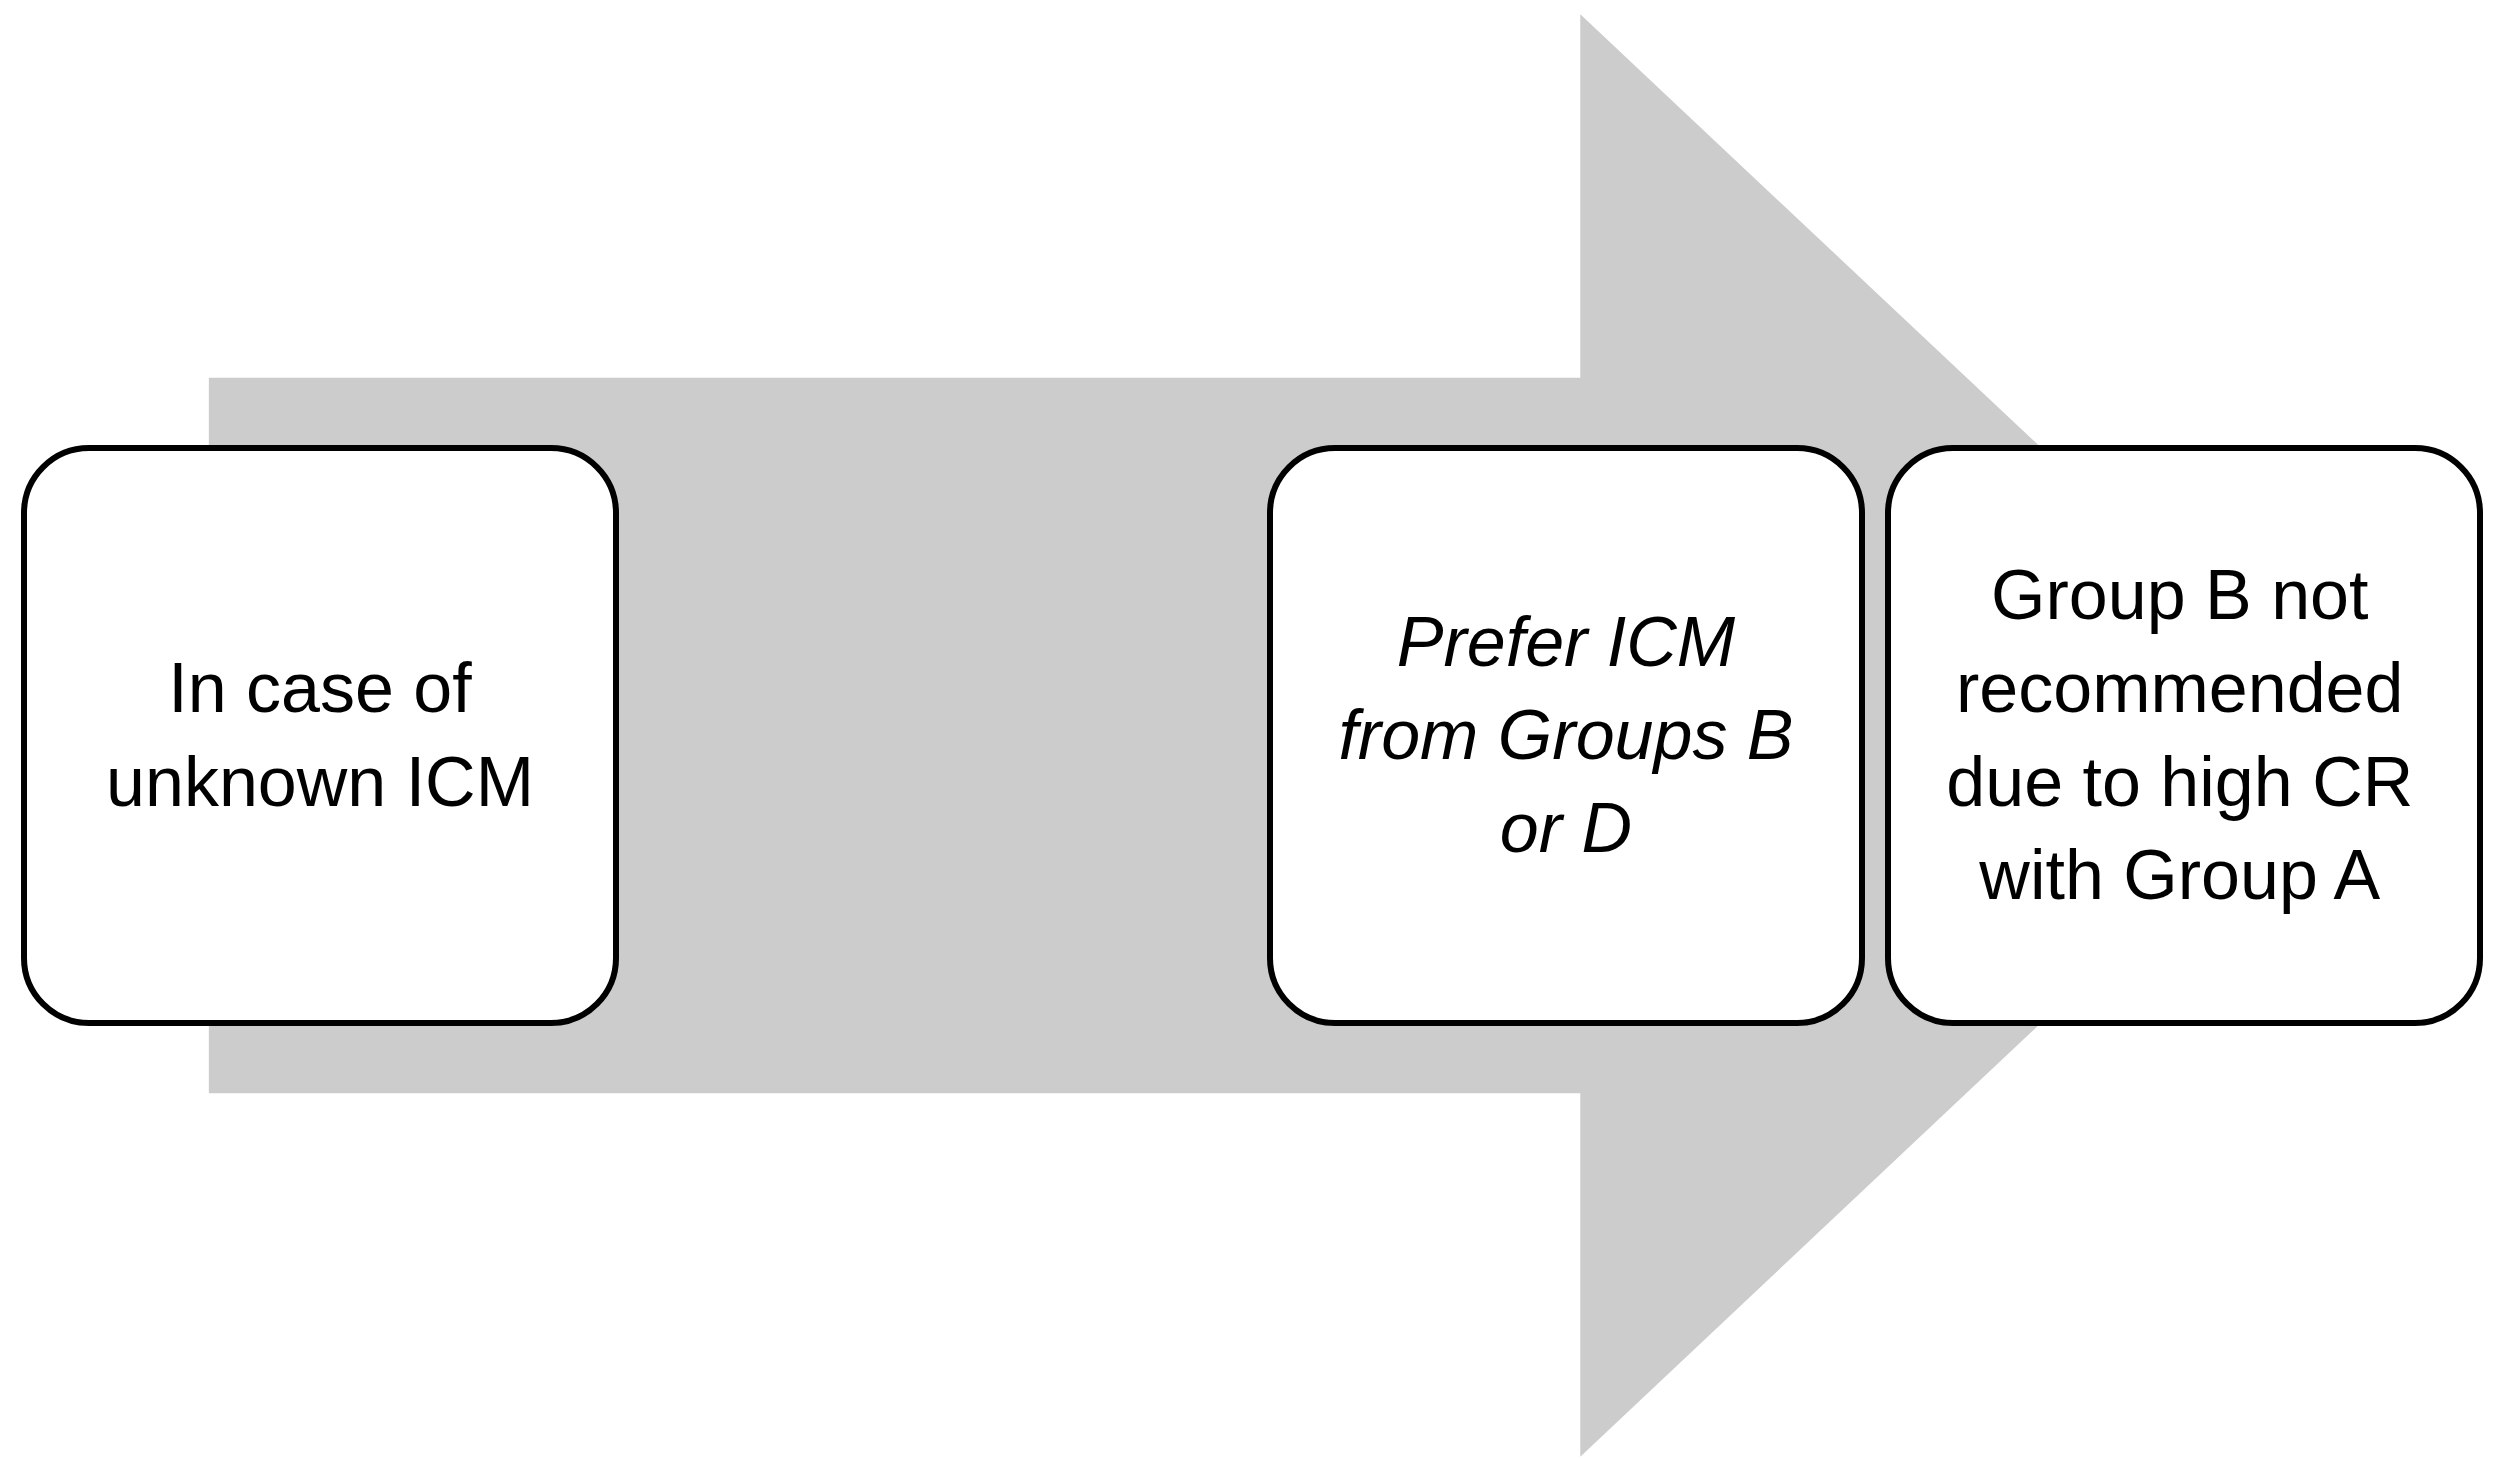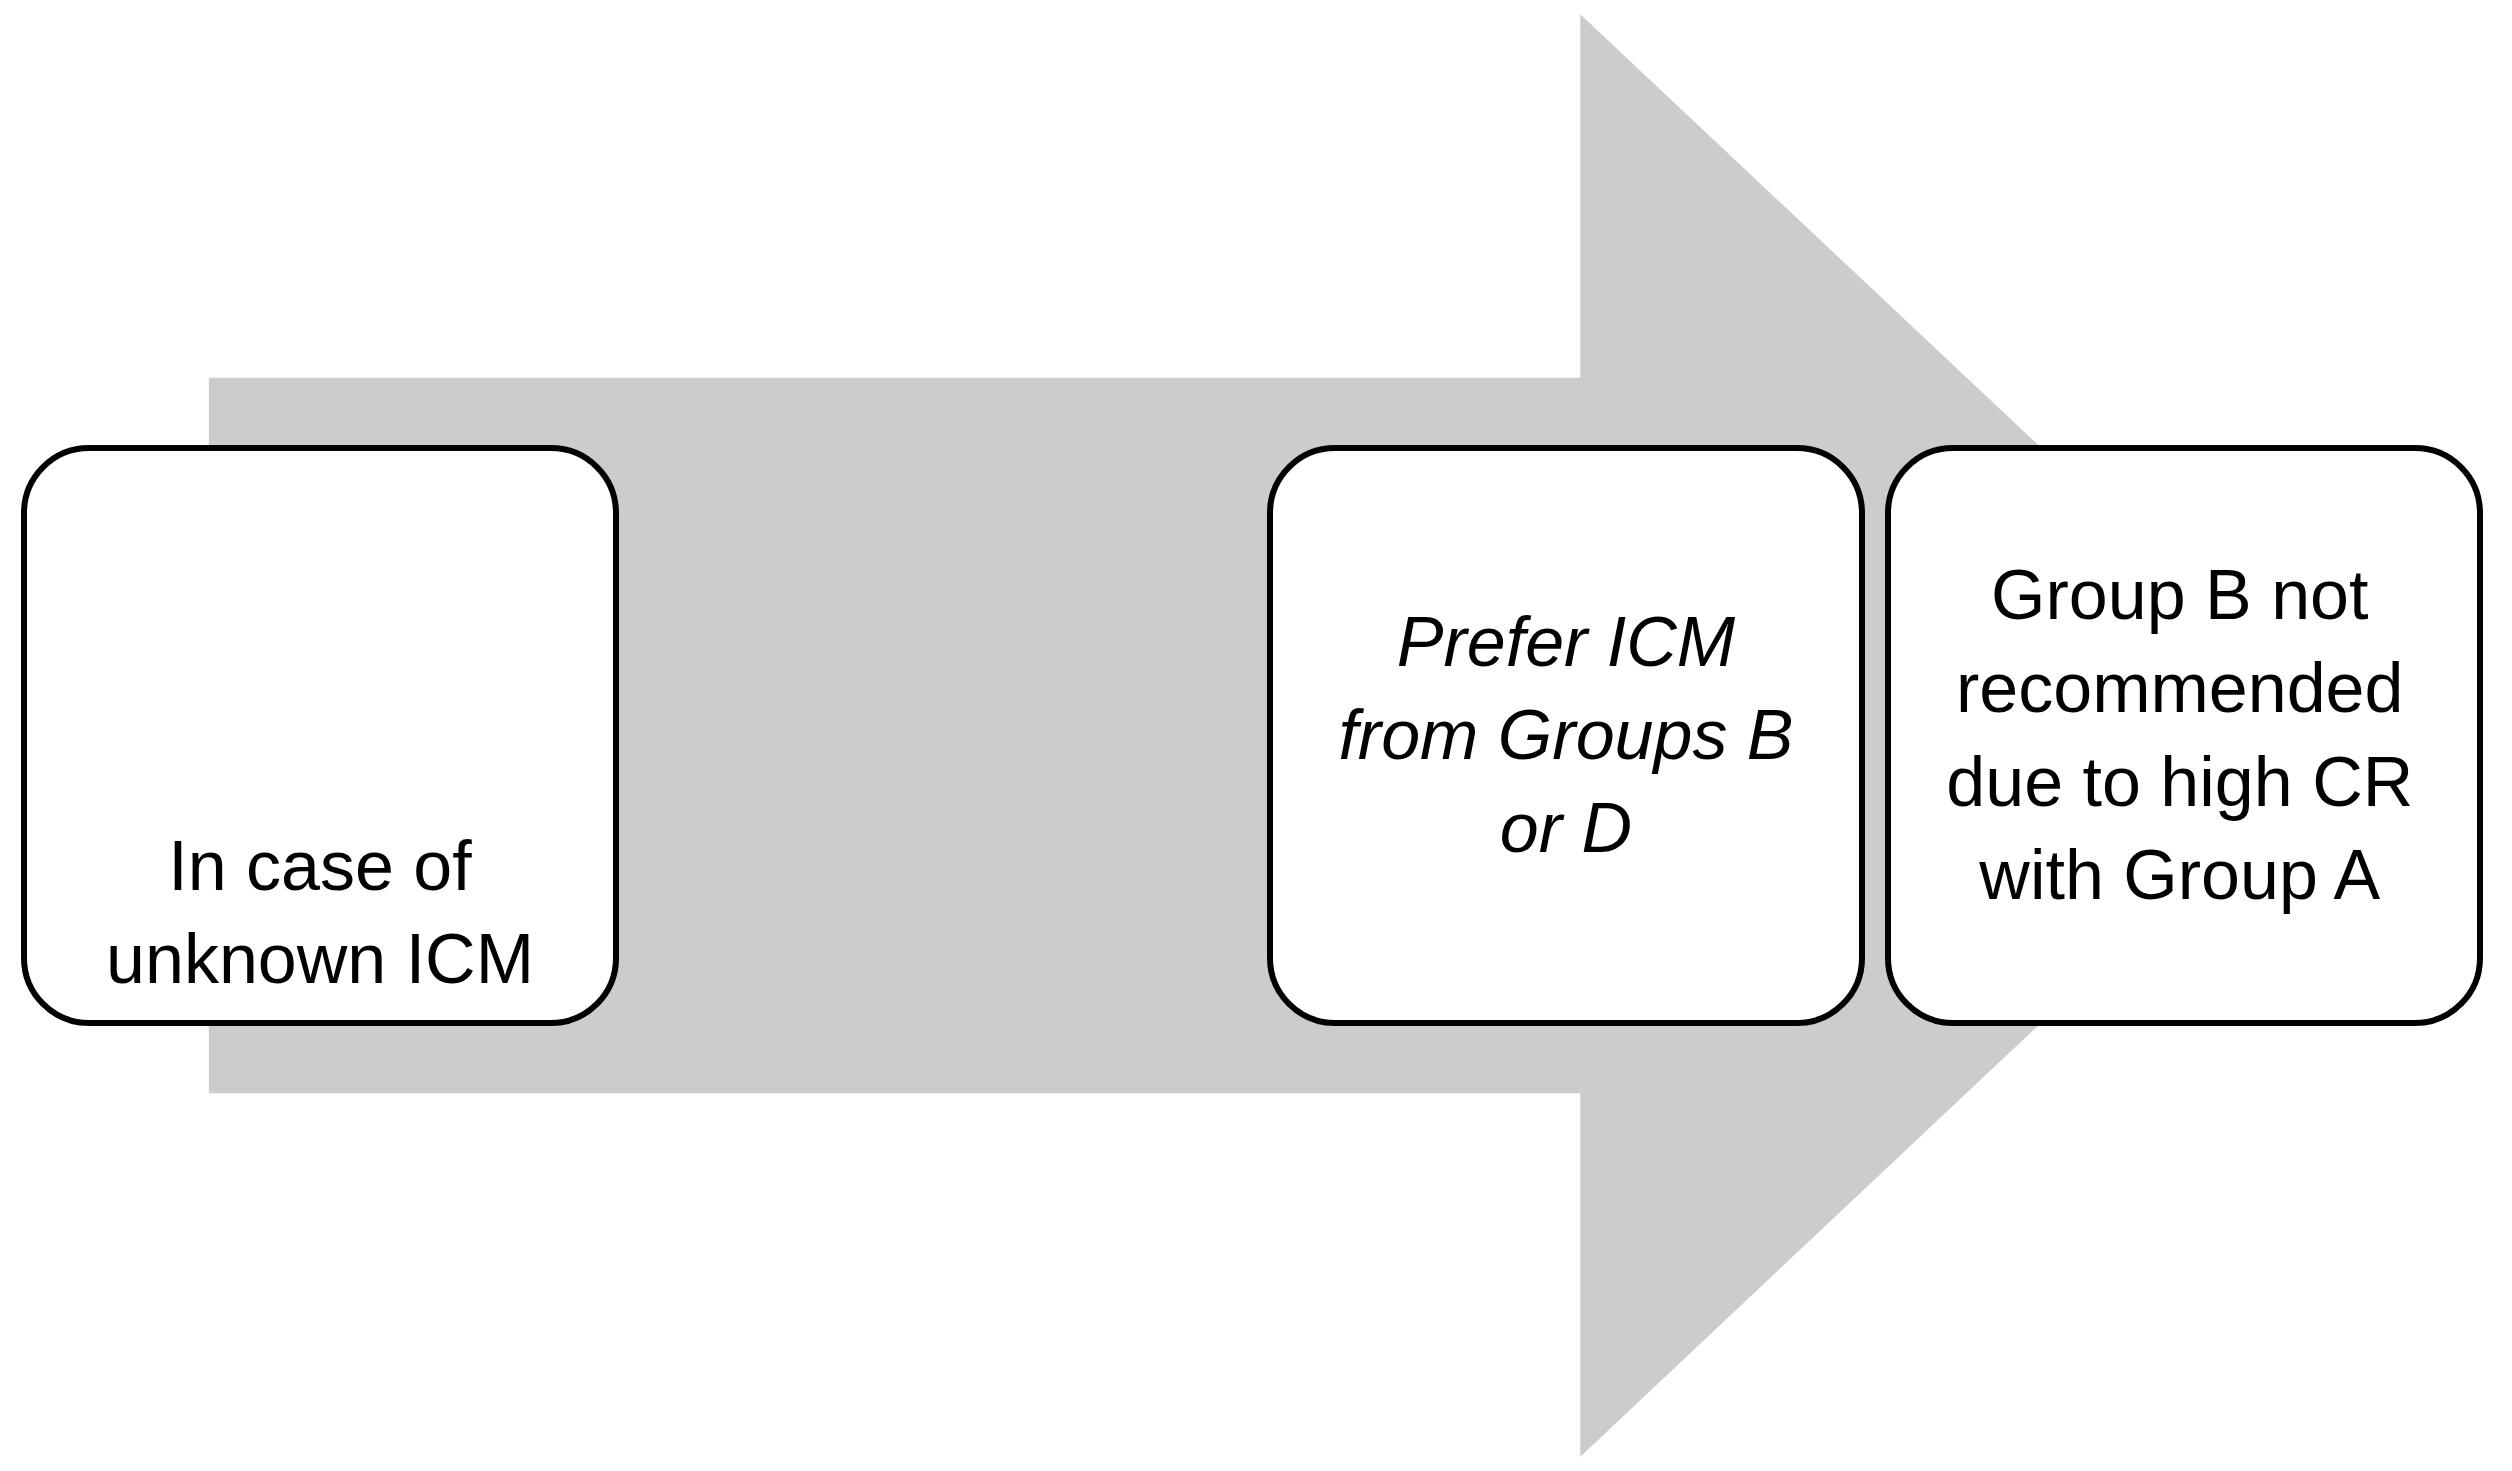--- a/index.html
+++ b/index.html
@@ -37,21 +37,21 @@
     padding: 13.6px 20.5px;
   }
   .step-label {
     font-family: "Liberation Sans", sans-serif;
     font-size: 70px;
     line-height: 1.33;
     color: #000000;
     text-align: center;
     white-space: pre-line;
   }
-  .s1 { left: 21px; align-items: flex-end; }
+  .s1 { left: 21px; }
   .s2 { left: 645px; }
   .s3 { left: 1267px; font-style: italic; }
   .s4 { left: 1885px; padding-left: 12px; }
 </style>
 </head>
 <body>
 
 <div class="canvas">
 
   <svg class="arrow-svg" viewBox="0 0 3683 2157" xmlns="http://www.w3.org/2000/svg" aria-hidden="true">

